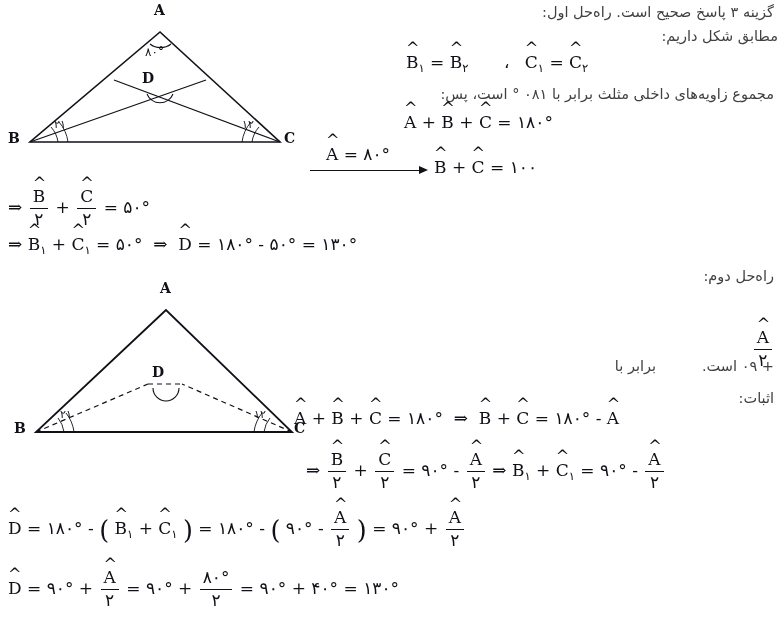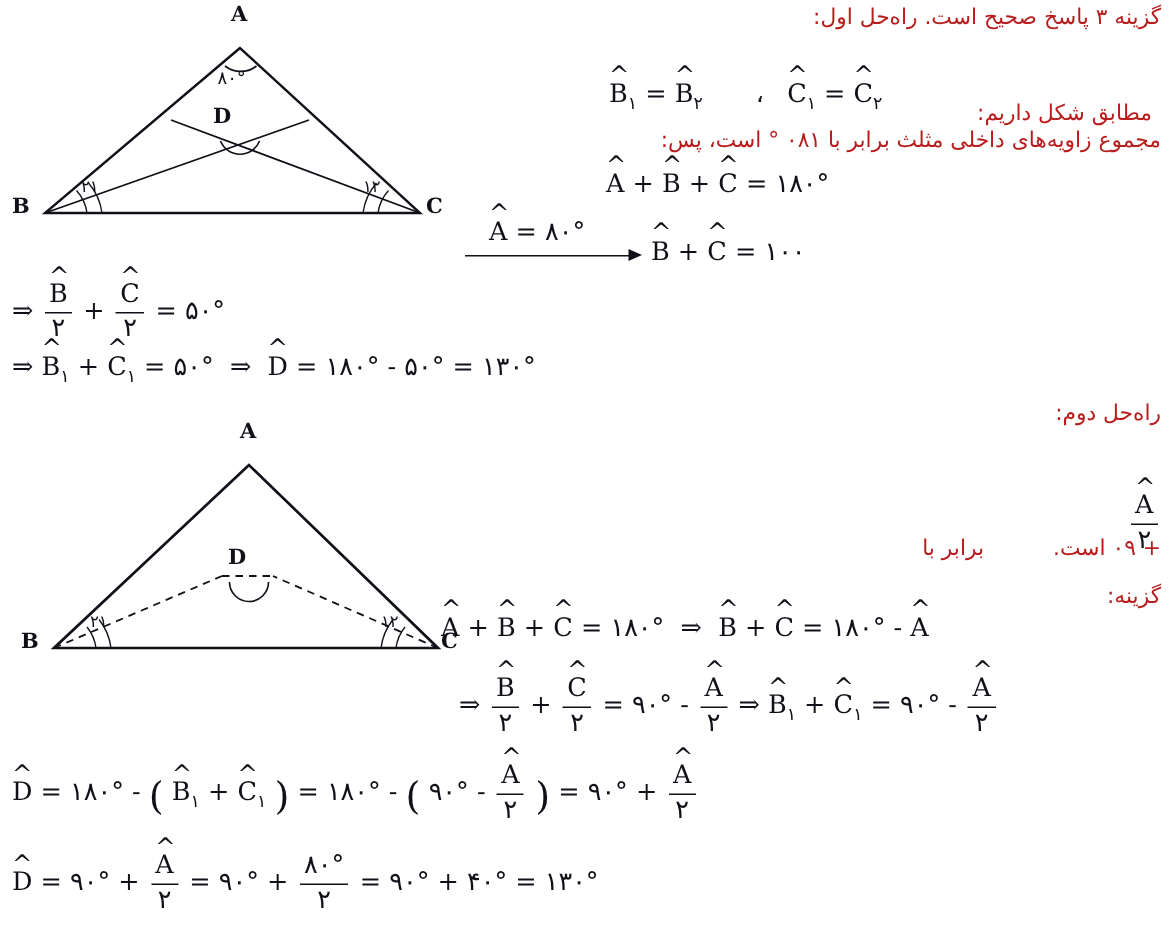--- a/index.html
+++ b/index.html
@@ -18,21 +18,21 @@
   .page {
     position: relative;
     width: 784px;
     height: 634px;
   }
   .abs { position: absolute; }
   .rtl { direction: rtl; unicode-bidi: bidi-override; text-align: right; }
   .fa {
     font-family: "DejaVu Sans", sans-serif;
     font-size: 14.5px;
-    color: #b91c1c;
+    color: #404040;
     white-space: nowrap;
   }
   .math {
     font-family: "DejaVu Serif", serif;
     font-size: 17px;
     color: #101018;
     white-space: nowrap;
   }
   .lbl {
     font-family: "DejaVu Serif", serif;
@@ -100,21 +100,21 @@
     border-left: 9px solid #101018;
   }
 </style>
 </head>
 <body>
 
 <div class="page">
 
   <div class="abs fa rtl" style="top:4px; right:10px;">گزینه ۳ پاسخ صحیح است. راه‌حل اول:</div>
 
-  <div class="abs fa rtl" style="top:28px; right:16px;margin-top:40px;">مطابق شکل داریم:</div>
+  <div class="abs fa rtl" style="top:28px; right:6px;">مطابق شکل داریم:</div>
 
   <div class="abs math" style="top:52px; left:406px;">
     <span class="hat-wrap"><span class="hat">^</span><span>B</span></span><span class="sub">۱</span>
     =
     <span class="hat-wrap"><span class="hat">^</span><span>B</span></span><span class="sub">۲</span>
     <span style="display:inline-block;width:30px"></span><span>،</span><span style="display:inline-block;width:10px"></span>
     <span class="hat-wrap"><span class="hat">^</span><span>C</span></span><span class="sub">۱</span>
     =
     <span class="hat-wrap"><span class="hat">^</span><span>C</span></span><span class="sub">۲</span>
   </div>
@@ -205,21 +205,21 @@
     <span class="math" style="vertical-align:middle;">
       <span class="frac">
         <span class="num"><span class="hat-wrap"><span class="hat">^</span><span>A</span></span></span>
         <span class="den">۲</span>
       </span>
     </span>
   </div>
   <div class="abs fa rtl" style="top:358px; right:10px;">+ ۹۰ است.</div>
   <div class="abs fa rtl" style="top:358px; right:128px;">برابر با</div>
 
-  <div class="abs fa rtl" style="top:390px; right:10px;">گزینه:</div>
+  <div class="abs fa rtl" style="top:390px; right:10px;">اثبات:</div>
 
   <div class="abs" style="top:292px; left:14px;">
     <svg width="290" height="160" viewBox="0 0 290 160">
       <polygon points="152,18 22,140 278,140" fill="none" stroke="#101018" stroke-width="1.8"></polygon>
 
       <line x1="22" y1="140" x2="134" y2="92" stroke="#101018" stroke-width="1.2" stroke-dasharray="5,4"></line>
       <line x1="278" y1="140" x2="168" y2="92" stroke="#101018" stroke-width="1.2" stroke-dasharray="5,4"></line>
       <line x1="134" y1="92" x2="168" y2="92" stroke="#101018" stroke-width="1.2" stroke-dasharray="5,4"></line>
 
       <path d="M 139,96 A 13,13 0 0 0 165,96" fill="none" stroke="#101018" stroke-width="1.1"></path>

